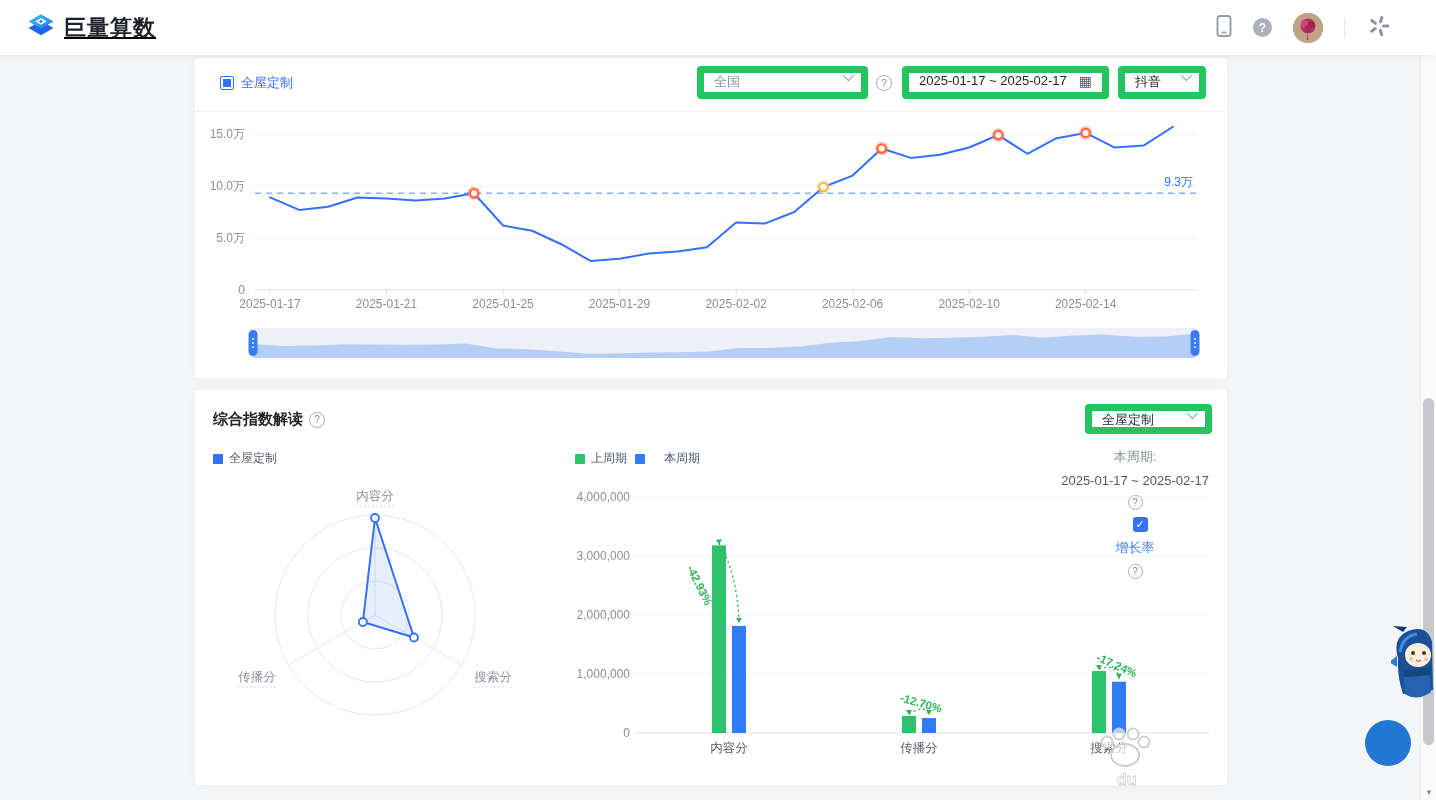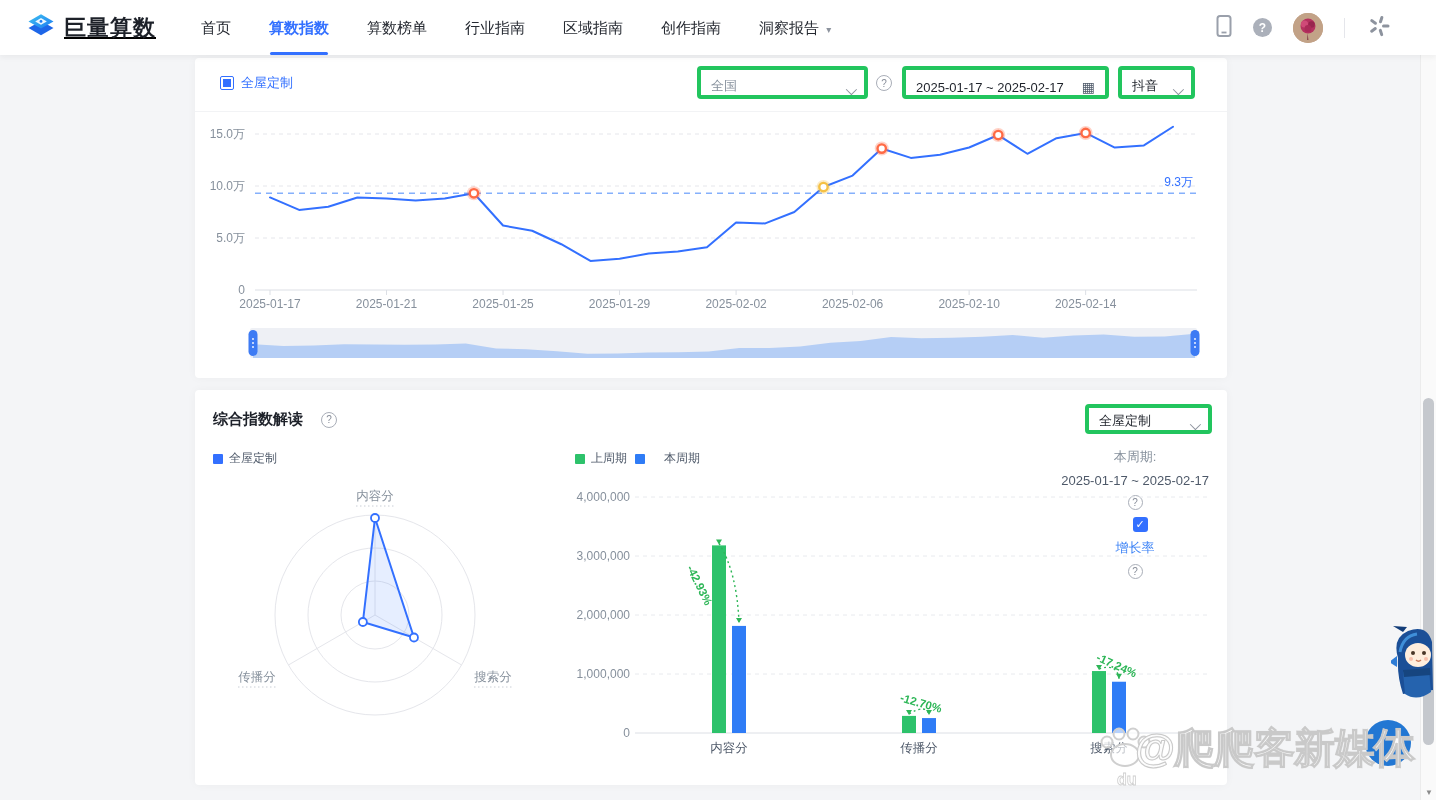--- a/index.html
+++ b/index.html
@@ -30,40 +30,40 @@
           box-shadow:0 0 10px rgba(31,35,41,.04); }
   .card1 { top:58px; height:320px; }
   .card2 { top:390px; height:395px; }
 
   
   .kw-check-row { position:absolute; left:25px; top:16px; display:flex; align-items:center; cursor:pointer; }
   .kw-checkbox { width:14px; height:14px; border:1px solid #3370ff; border-radius:2px; background:#fff;
                  display:flex; align-items:center; justify-content:center; }
   .kw-checkbox .inner { width:8px; height:8px; background:#3370ff; }
   .kw-label { font-size:13px; color:#3370ff; margin-left:7px; }
-  .select { position:absolute; height:33px; border:4px solid #22c55e; border-radius:4px; background:#fff;
-            display:flex; align-items:flex-end; font-size:13px; color:#1d2129; padding:0 10px; cursor:pointer; }
+  .select { position:absolute; height:33px; border:7px solid #22c55e; border-radius:4px; background:#fff;
+            display:flex; align-items:flex-start; font-size:13px; color:#1d2129; padding:0 10px; cursor:pointer; }
   .select .chev { margin-left:auto; width:8px; height:8px; border-right:1.5px solid #8d939e;
                   border-bottom:1.5px solid #8d939e; transform:rotate(45deg) translateY(-2px); }
   .sel-region { left:502px; top:8px; width:171px; color:#86909c; }
   .q-icon { width:16px; height:16px; border:1px solid #a9aeb8; border-radius:50%; color:#868c98;
             font-size:10px; display:inline-flex; align-items:center; justify-content:center; cursor:pointer; }
   .q1 { position:absolute; left:681px; top:17px; }
   .date-input { left:707px; top:8px; width:207px; }
   .cal-glyph { margin-left:auto; font-size:14px; color:#4e5969; }
-  .sel-platform { left:923px; top:8px; width:77px; }
+  .sel-platform { left:923px; top:8px; width:88px; }
   .divider-h { position:absolute; left:0; top:53px; width:1032px; height:1px; background:#f2f3f5; }
 
   svg.chart { position:absolute; left:0; overflow:visible; }
   #trend-svg { top:0; }
   #brush-svg { top:266px; cursor:ew-resize; }
   #detail-svg { top:0; pointer-events:none; }
 
   
-  .sec-title-row { position:absolute; left:18px; top:20px; display:flex; align-items:center; gap:18px; }
+  .sec-title-row { position:absolute; left:18px; top:20px; display:flex; align-items:center; gap:6px; }
   .sec-title { font-size:15px; font-weight:700; color:#1d2129; }
   .sel-dim { left:890px; top:14px; width:127px; height:30px; }
   .legend { position:absolute; display:flex; align-items:center; gap:6px; cursor:pointer; font-size:12px; color:#4e5969; }
   .lg-mark { width:10px; height:10px; border-radius:1px; }
   .lg-radar { left:18px; top:60px; }
   .lg-prev { left:380px; top:60px; }
   .lg-curr { left:440px; top:60px;gap:19px; }
   .period-meta { position:absolute; right:18px; top:58px; display:flex; align-items:center; gap:7px; font-size:13px;flex-direction:column; }
   .period-label { color:#86909c; }
   .period-value { color:#4e5969; }
@@ -100,35 +100,20 @@
                 <stop offset="1" stop-color="#1d7bf2"></stop>
             </linearGradient>
           </defs>
           <path d="M18 12 L33 20.5 L18 29 L3 20.5 Z" fill="#1d66e8"></path>
           <path d="M18 4 L33 12.5 L18 21 L3 12.5 Z" fill="url(#lg1)"></path>
           <path d="M18 8.5 L25 12.5 L18 16.5 L11 12.5 Z" fill="#eaf6ff"></path>
           <circle cx="18" cy="12.5" r="1.7" fill="#1d7bf2"></circle>
         </svg>
       </span>
       <span class="logo-text">巨量算数</span>
-    </div>
-    <div class="menu">
-      <div class="menu-item">首页</div>
-      <div class="menu-item active">
-        <span>算数指数</span>
-        <span class="underline"></span>
-      </div>
-      <div class="menu-item">算数榜单</div>
-      <div class="menu-item">行业指南</div>
-      <div class="menu-item">区域指南</div>
-      <div class="menu-item">创作指南</div>
-      <div class="menu-item">
-        <span>洞察报告</span>
-        <span class="caret-down">▾</span>
-      </div>
     </div>
     <div class="nav-right">
       <span>
         <svg width="16" height="24" viewBox="0 0 16 24">
           <rect x="1.5" y="2" width="13" height="20" rx="2.5" fill="none" stroke="#9aa0ab" stroke-width="2"></rect>
           <line x1="5.5" y1="18.5" x2="10.5" y2="18.5" stroke="#9aa0ab" stroke-width="1.8"></line>
         </svg>
       </span>
       <span class="help-circle">?</span>
       <span class="avatar">
@@ -321,21 +306,20 @@
       <g stroke="#cfcfcf" stroke-width="2" fill="rgba(255,255,255,.65)">
         <circle cx="12" cy="17" r="5.5"></circle>
           <circle cx="24" cy="9" r="5.5"></circle>
         <circle cx="38" cy="9" r="5.5"></circle>
           <circle cx="49" cy="17" r="5.5"></circle>
         <ellipse cx="30" cy="30" rx="14" ry="11"></ellipse>
       </g>
       <text x="22" y="60" font-size="16" font-weight="bold" fill="#ffffff" stroke="#cfcfcf" stroke-width="0.8">du</text>
     </svg>
     <div class="wm-circle"></div>
-    <div class="wm-text">@爬爬客新媒体</div>
   </div>
 
   <div class="mascot">
     <svg width="42" height="78" viewBox="0 0 42 78">
       <path d="M12 6 L2 0 L16 1 Z" fill="#123c78"></path>
       <path d="M7 32 Q1 12 17 5 Q36 -2 41 16 L42 64 L12 68 Q6 50 7 32 Z" fill="#1b4f97"></path>
       <path d="M9 26 Q12 10 26 8" stroke="#3f8fd9" stroke-width="3" fill="none"></path>
       <ellipse cx="27" cy="29" rx="13" ry="12" fill="#ffeedd"></ellipse>
       <circle cx="22" cy="27" r="2" fill="#4a3728"></circle>
       <circle cx="33" cy="27" r="2" fill="#4a3728"></circle>

